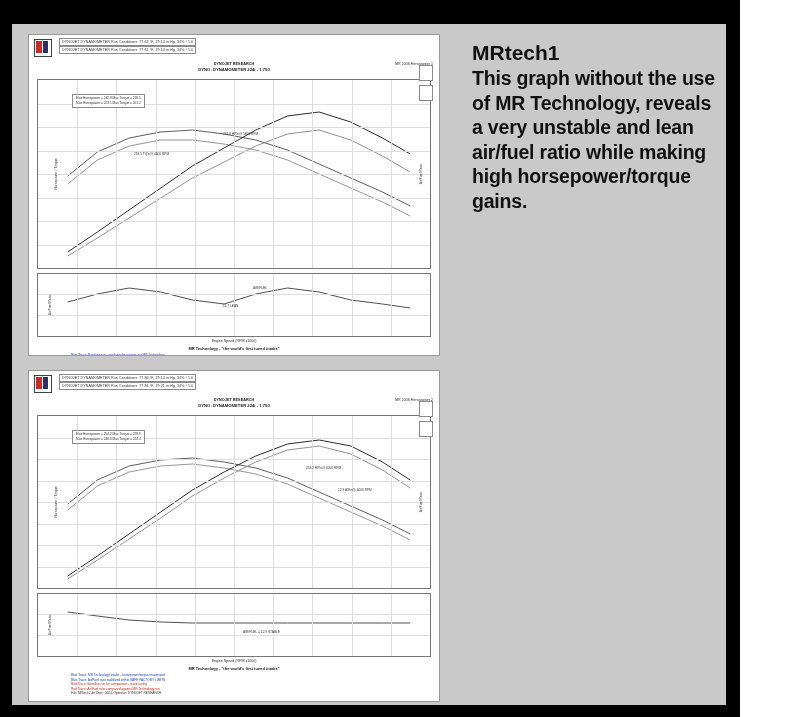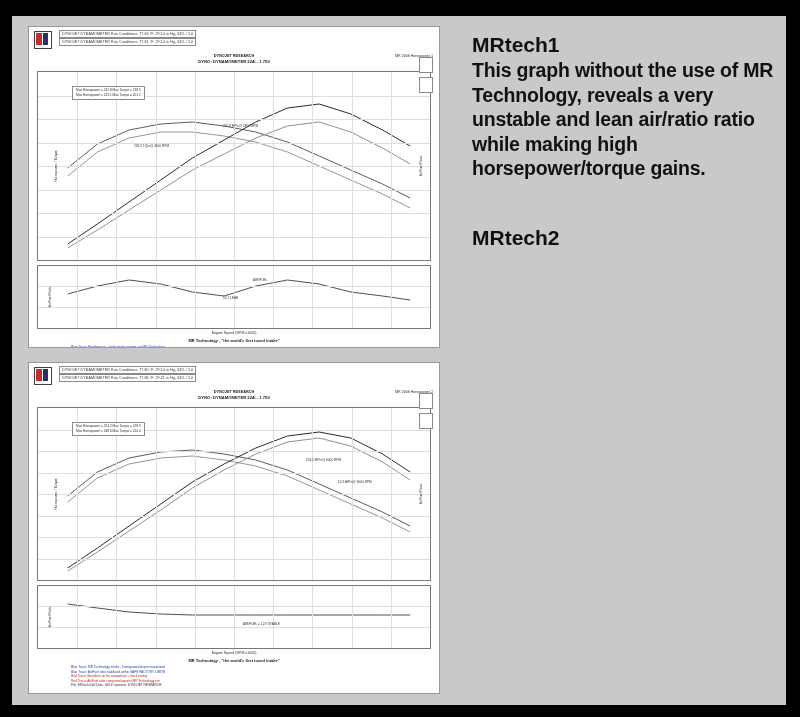--- a/index.html
+++ b/index.html
@@ -9,25 +9,25 @@
   }
   body {
     width: 800px;
     height: 717px;
     font-family: "Liberation Sans", sans-serif;
     overflow: hidden;
   }
   .frame {
     position: absolute;
     left: 0; top: 0;
-    width: 800px;
+    width: 740px;
     height: 717px;
     background: #000000;
     box-sizing: border-box;
-    padding: 16px 14px 12px 12px;
+    padding: 24px 14px 12px 12px;
   }
   .inner {
     position: relative;
     width: 100%;
     height: 100%;
     background: #c9c9c9;
     box-sizing: border-box;
     display: flex;
     flex-direction: row;
   }
@@ -430,21 +430,20 @@
           <div class="rt-box"></div>
           <div class="rt-box"></div>
         </div>
       </div>
 
     </div>
 
     <div class="text-col">
       <div class="block">
         <div class="block-title">MRtech1</div>
-        <div class="block-body">This graph without the use of MR Technology, reveals a very unstable and lean air/ratio ratio while making high horsepower/torque gains.</div>
+        <div class="block-body">This graph without the use of MR Technology, reveals a very unstable and lean air/fuel ratio while making high horsepower/torque gains.</div>
       </div>
       <div class="block block2">
-        <div class="block-title">MRtech2</div>
       </div>
     </div>
 
   </div>
 </div>
 
 </body></html>

